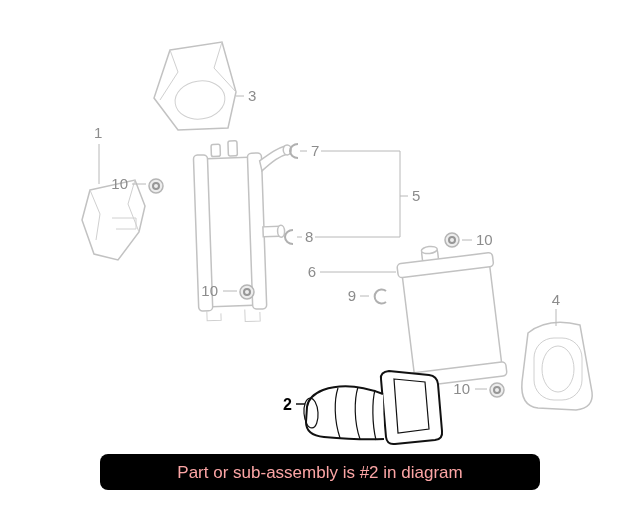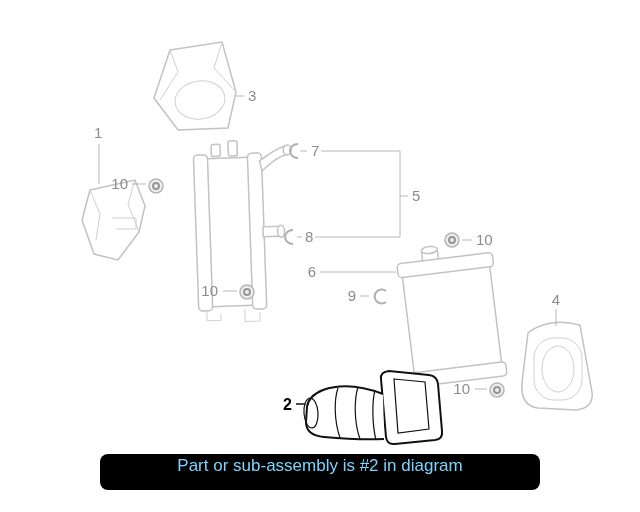--- a/index.html
+++ b/index.html
@@ -11,22 +11,22 @@
   .shape{fill:#fff;stroke:#c2c2c2;stroke-width:1.5;}
   .thin{fill:none;stroke:#d0d0d0;stroke-width:1;}
   .leader{stroke:#b8b8b8;stroke-width:1;fill:none;}
   .leader-dark{stroke:#111;stroke-width:1.5;fill:none;}
   .hl{fill:#fff;stroke:#111;stroke-width:2;}
   .hl-thin{fill:none;stroke:#111;stroke-width:1.2;}
   .grom-outer{fill:#ededed;stroke:#b5b5b5;stroke-width:1.5;}
   .grom-inner{fill:none;stroke:#979797;stroke-width:2;}
   .clip{fill:none;stroke:#b0b0b0;stroke-width:2;}
   .banner{position:absolute;left:100px;top:454px;width:440px;height:36px;background:#000;
-          border-radius:8px;color:#7dd3fc;display:flex;flex-direction:column;align-items:center;
-          font-size:17px;line-height:23px;text-align:center;}
+          border-radius:8px;color:#fca5a5;display:flex;flex-direction:column;align-items:center;
+          justify-content:center;font-size:17px;line-height:23px;text-align:center;}
 </style>
 </head>
 <body>
 
 <div class="stage">
 
   <svg width="640" height="512" viewBox="0 0 640 512">
     <defs>
       <pattern id="fins" width="8" height="4" patternUnits="userSpaceOnUse">
         <path d="M0,2 H8" stroke="#dcdcdc" stroke-width="1"></path>

